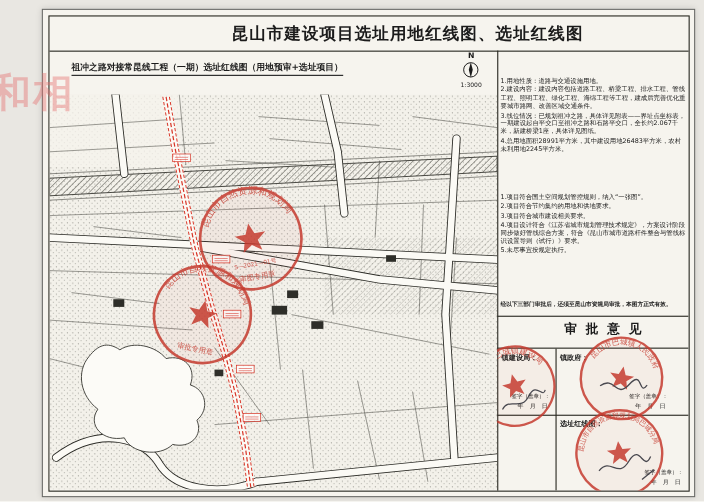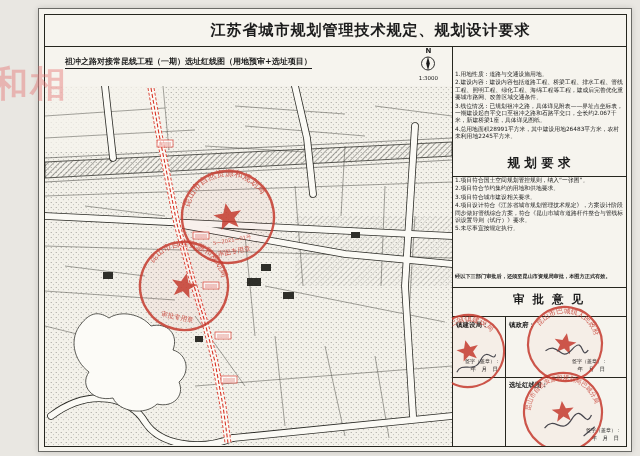--- a/index.html
+++ b/index.html
@@ -49,21 +49,21 @@
 </head>
 <body>
 
 <div class="stage">
   <div class="wm">和相</div>
 
   <div class="paper">
     <div class="inner">
 
       <div class="titlebar">
-        <div class="doc-title">江苏省城市规划管理技术规定、规划设计要求</div>
+        <div class="doc-title">昆山市建设项目选址用地红线图、选址红线图</div>
       </div>
 
       <div class="leftpanel">
         <div class="maptitlebar">
           <div class="map-title">祖冲之路对接常昆线工程（一期）选址红线图（用地预审+选址项目）</div>
           <div class="compass">
             <div class="n">N</div>
             <svg width="16" height="17" viewBox="0 0 16 17">
               <circle cx="8" cy="8.5" r="6.5" fill="none" stroke="#1b1b1b" stroke-width="0.9"></circle>
               <polygon points="8,1.5 9.8,8.5 8,15.5 6.2,8.5" fill="#1b1b1b"></polygon>
@@ -186,21 +186,20 @@
 
       <div class="rightpanel">
 
         <div class="items cond-items">
           <p>1.用地性质：道路与交通设施用地。</p>
           <p>2.建设内容：建设内容包括道路工程、桥梁工程、排水工程、管线工程、照明工程、绿化工程、海绵工程等工程，建成后完善优化重要城市路网、改善区域交通条件。</p>
           <p>3.线位情况：已规划祖冲之路，具体详见附表——界址点坐标表，一期建设起自平交口至祖冲之路和石路平交口，全长约2.067千米，新建桥梁1座，具体详见图纸。</p>
           <p>4.总用地面积28991平方米，其中建设用地26483平方米，农村未利用地2245平方米。</p>
         </div>
 
-        <div class="sec-header hdr2">规 划 要 求</div>
         <div class="items req-items">
           <p>1.项目符合国土空间规划管控规则，纳入“一张图”。</p>
           <p>2.项目符合节约集约的用地和供地要求。</p>
           <p>3.项目符合城市建设相关要求。</p>
           <p>4.项目设计符合《江苏省城市规划管理技术规定》，方案设计阶段同步做好管线综合方案，符合《昆山市城市道路杆件整合与管线标识设置导则（试行）》要求。</p>
           <p>5.未尽事宜按规定执行。</p>
         </div>
 
         <div class="note">经以下三部门审批后，还须至昆山市资规局审批，本图方正式有效。</div>
 

